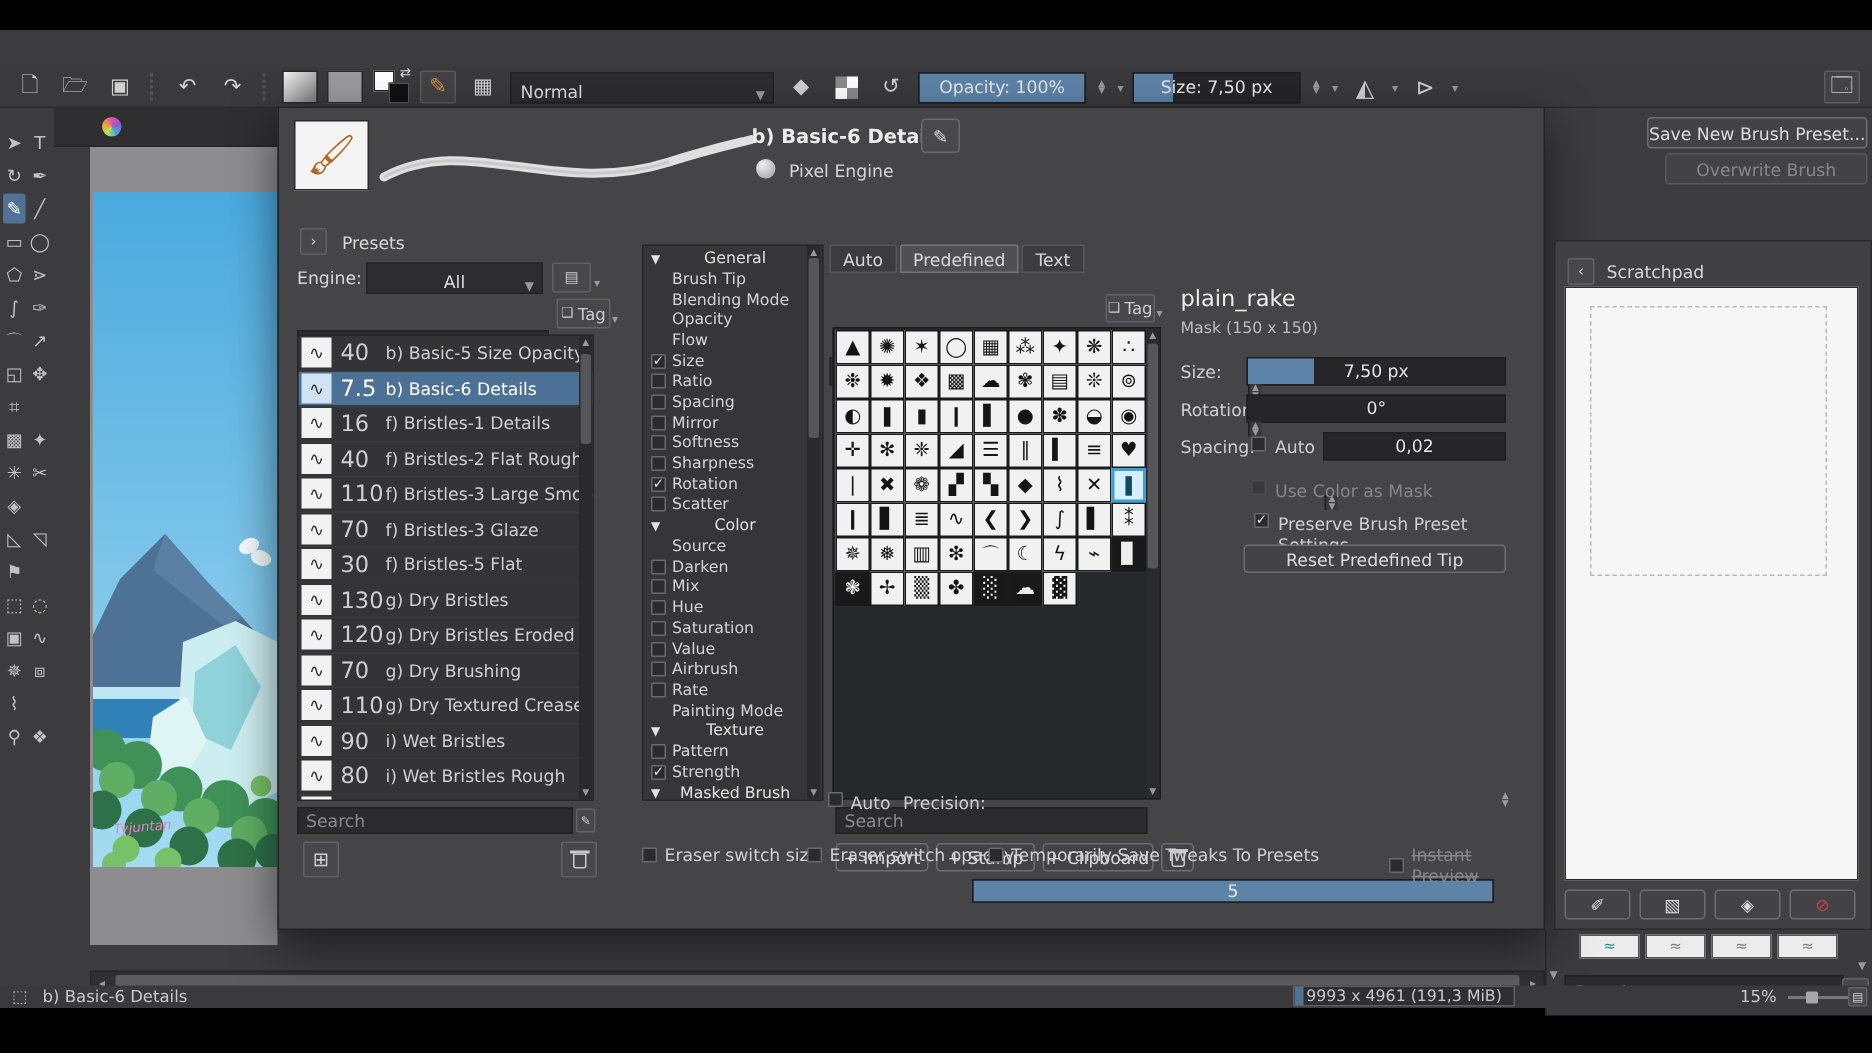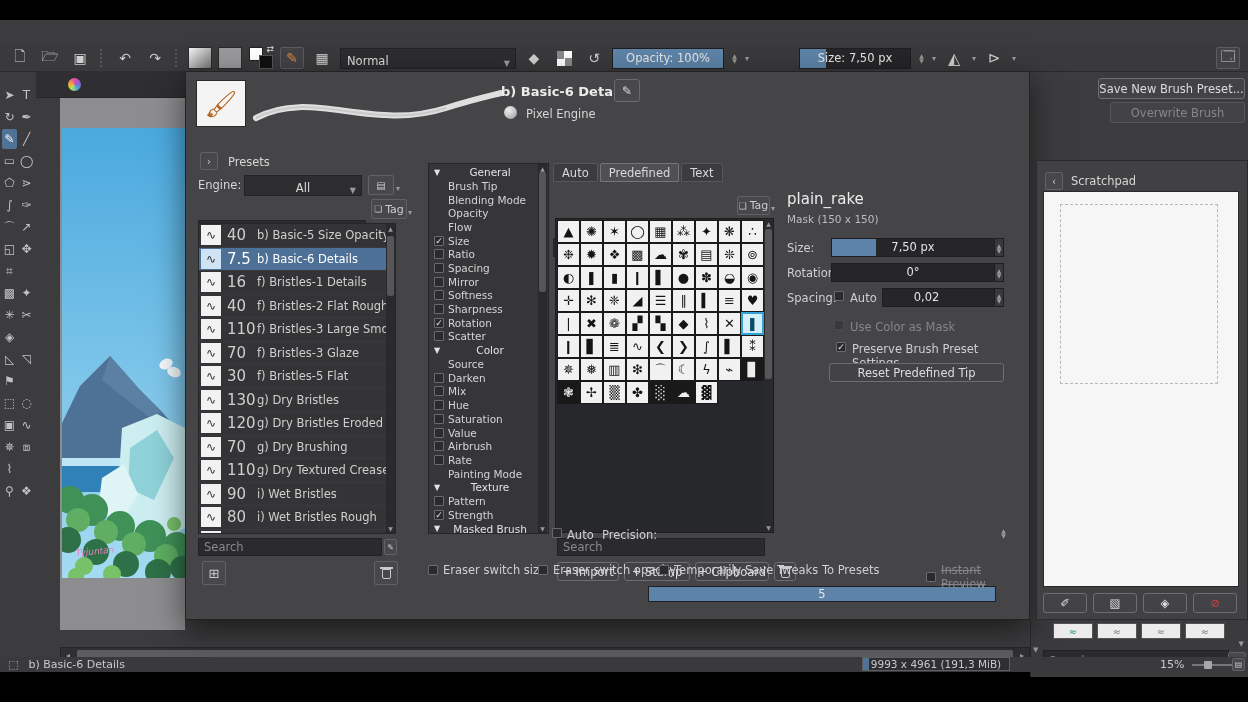--- a/index.html
+++ b/index.html
@@ -89,21 +89,21 @@
   .tipgrid-panel{left:369px;top:146px;width:219px;height:315px;background:#26282b;border:1px solid #1d1d1f;}
   .gridcells{position:absolute;left:1px;top:1px;width:207px;display:flex;flex-wrap:wrap;}
   .gcell{width:23px;height:23px;background:#f1f1f1;border:0.5px solid #1a1a1a;display:flex;align-items:center;justify-content:center;font-size:13px;color:#141414;overflow:hidden;}
   .gcell.dark{background:#191919;color:#ededed;}
   .gcell.selcell{background:#d6f0fb;border:2px solid #35a3d8;color:#0c4a66;}
   .gcell.empty{background:transparent;border-color:transparent;}
   .tip-search{left:371px;top:466px;width:208px;}
   .tipbtn{height:19px;}
   
   .set-label{font-size:11.5px;color:#cfcfd1;}
-  .spinbox{position:absolute;height:19px;background:#262628;border:1px solid #1e1e20;color:#e4e4e6;display:flex;}
+  .spinbox{position:absolute;height:19px;background:#262628;border:1px solid #1e1e20;color:#e4e4e6;display:flex;flex-direction:column;}
   .spinbox .val{flex:1;text-align:center;line-height:17px;font-size:11.5px;position:relative;}
   .spinbox .bluefill{position:absolute;left:0;top:0;bottom:0;background:#5d84a8;}
   .spinbox .spin{background:#39393c;border-left:1px solid #1e1e20;}
   .greyed{color:#86868a;}
   .strike{text-decoration:line-through;}
   
   .scratch{left:1036px;top:140px;width:212px;height:460px;background:#414144;border:1px solid #2a2a2c;}
   .scratch-white{position:absolute;left:6px;top:30px;width:196px;height:396px;background:#f6f6f6;border:1px solid #2a2a2a;}
   .dashed{position:absolute;left:16px;top:12px;width:158px;height:180px;border:1px dashed #b9b9b9;}
   .sc-btn{width:44px;height:20px;}
@@ -151,21 +151,21 @@
       <span class="tbtn">
           <span style="width:15px;height:15px;background:conic-gradient(#fff 0 25%,#8a8a8a 0 50%,#fff 0 75%,#8a8a8a 0);display:inline-block;"></span>
         </span>
       <span class="tbtn">↺</span>
       <div class="slider" style="width:112px;">
         <span class="fill" style="width:100%;"></span>
         <div class="lab">Opacity:  100%</div>
       </div>
       <span class="spin">▲<br>▼</span>
       <span class="mini-car">▾</span>
-      <div class="slider" style="width:112px;margin-left:44px;">
+      <div class="slider" style="width:112px;">
         <span class="fill" style="width:26px;"></span>
         <div class="lab">Size:  7,50 px</div>
       </div>
       <span class="spin">▲<br>▼</span>
       <span class="mini-car">▾</span>
       <span class="tbtn" style="font-size:16px;">◭</span>
       <span class="mini-car">▾</span>
       <span class="tbtn" style="font-size:15px;">⊳</span>
       <span class="mini-car">▾</span>
       <span class="tbtn tframe" style="margin-left:auto;">🗔</span>

